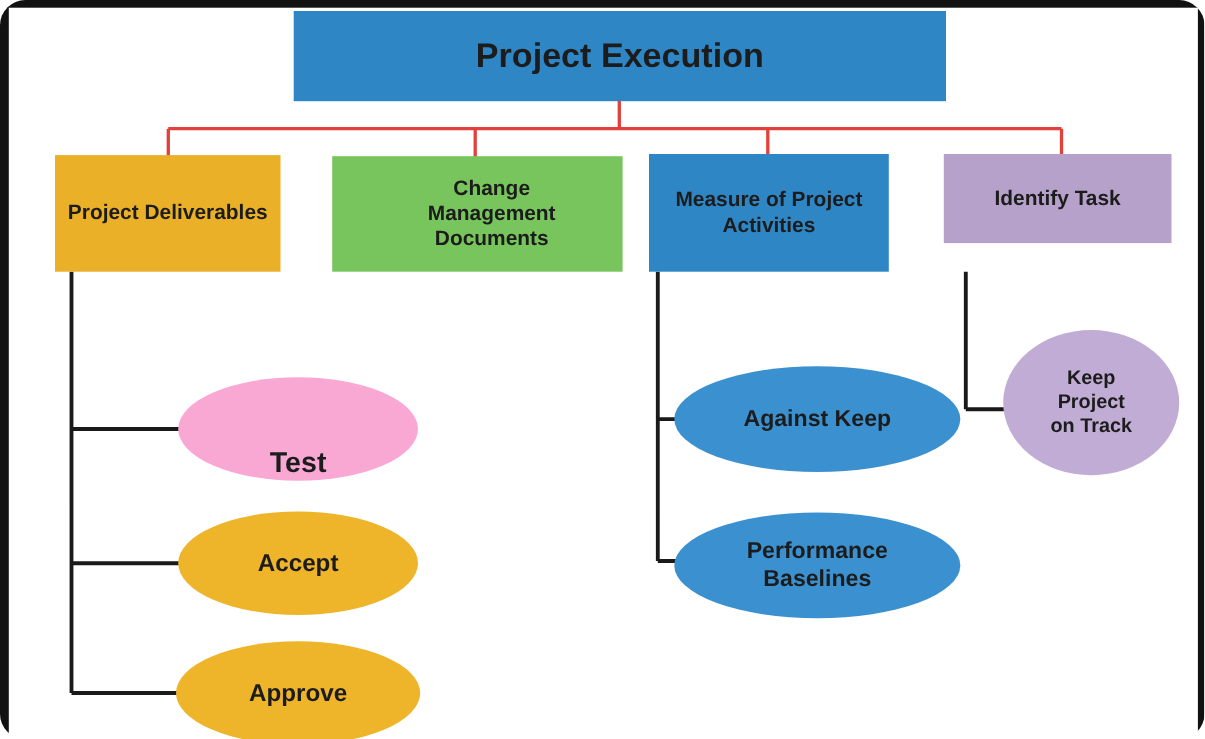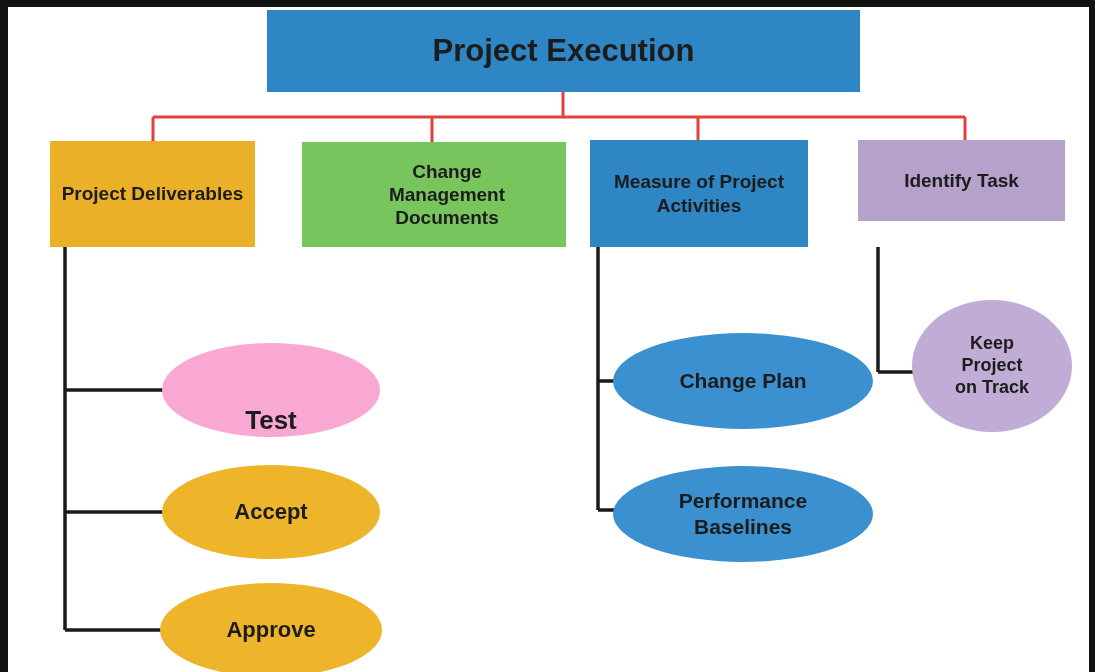--- a/index.html
+++ b/index.html
@@ -2,20 +2,21 @@
 <html><head>
 <meta charset="utf-8">
 <style>
   html,body { margin:0; padding:0; background:#ffffff; }
   .stage {
     position:relative;
     width:1095px; height:672px;
     background:#ffffff;
     overflow:hidden;
     font-family:"Liberation Sans", sans-serif;
+    border-radius:23px;
   }
   .connectors { position:absolute; left:0; top:0; width:1095px; height:672px; }
   .frame { position:absolute; background:#121212; }
   .frame-top   { left:0; top:0; width:1095px; height:7px; }
   .frame-left  { left:0; top:0; width:8px; height:672px; }
   .frame-right { left:1089px; top:0; width:6px; height:672px; }
 
   .node {
     position:absolute;
     display:flex; align-items:center; justify-content:center;
@@ -81,21 +82,21 @@
 
   <div class="node ellipse e-accept">
     <span class="lbl">Accept</span>
   </div>
 
   <div class="node ellipse e-approve">
     <span class="lbl">Approve</span>
   </div>
 
   <div class="node ellipse e-against">
-    <span class="lbl">Change Plan</span>
+    <span class="lbl">Against Keep</span>
   </div>
 
   <div class="node ellipse e-perf">
     <span class="lbl">Performance Baselines</span>
   </div>
 
   <div class="node ellipse e-keep">
     <span class="lbl">Keep Project on Track</span>
   </div>
 

